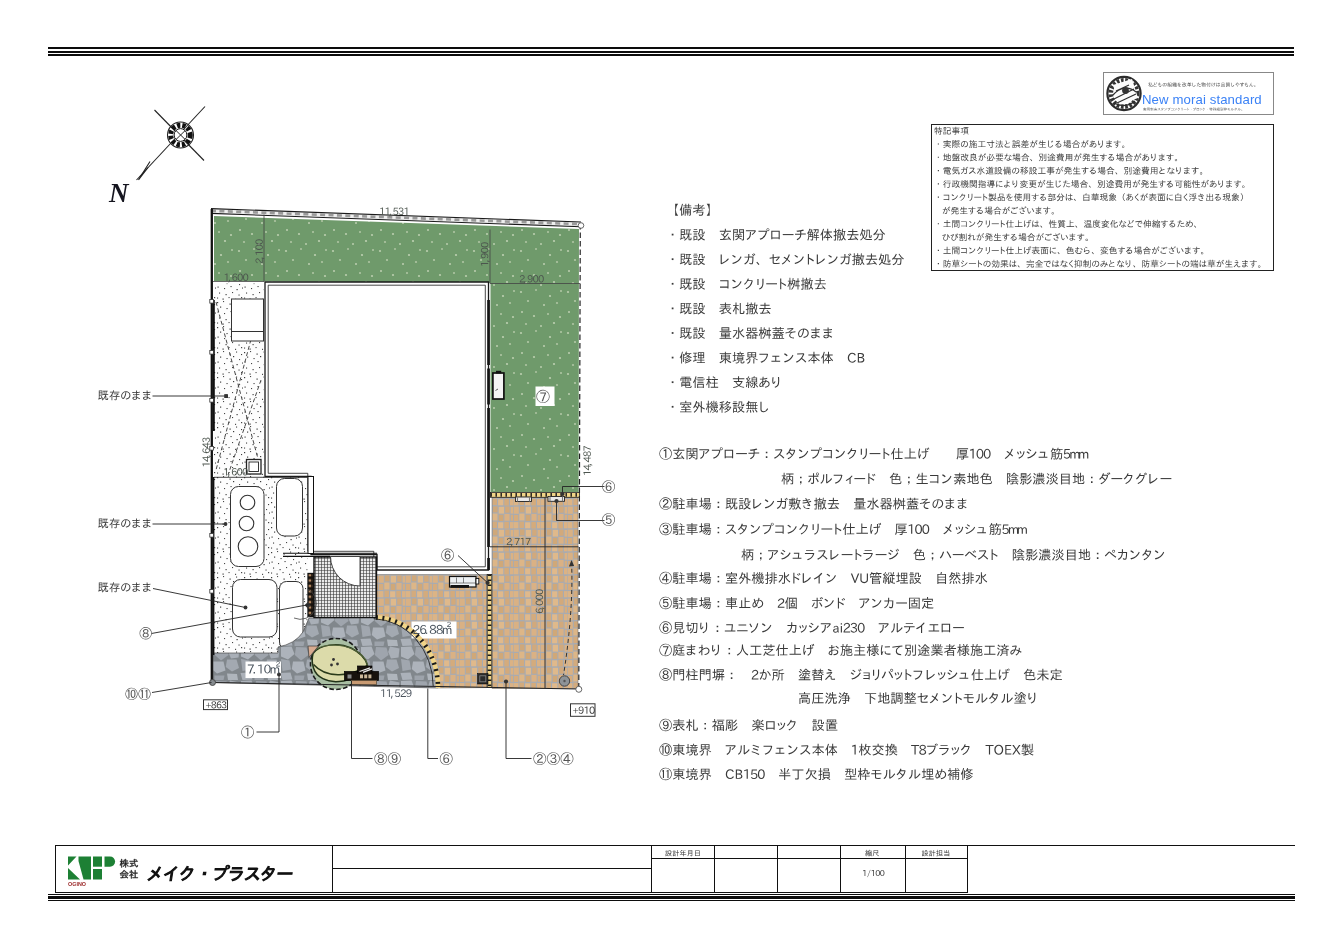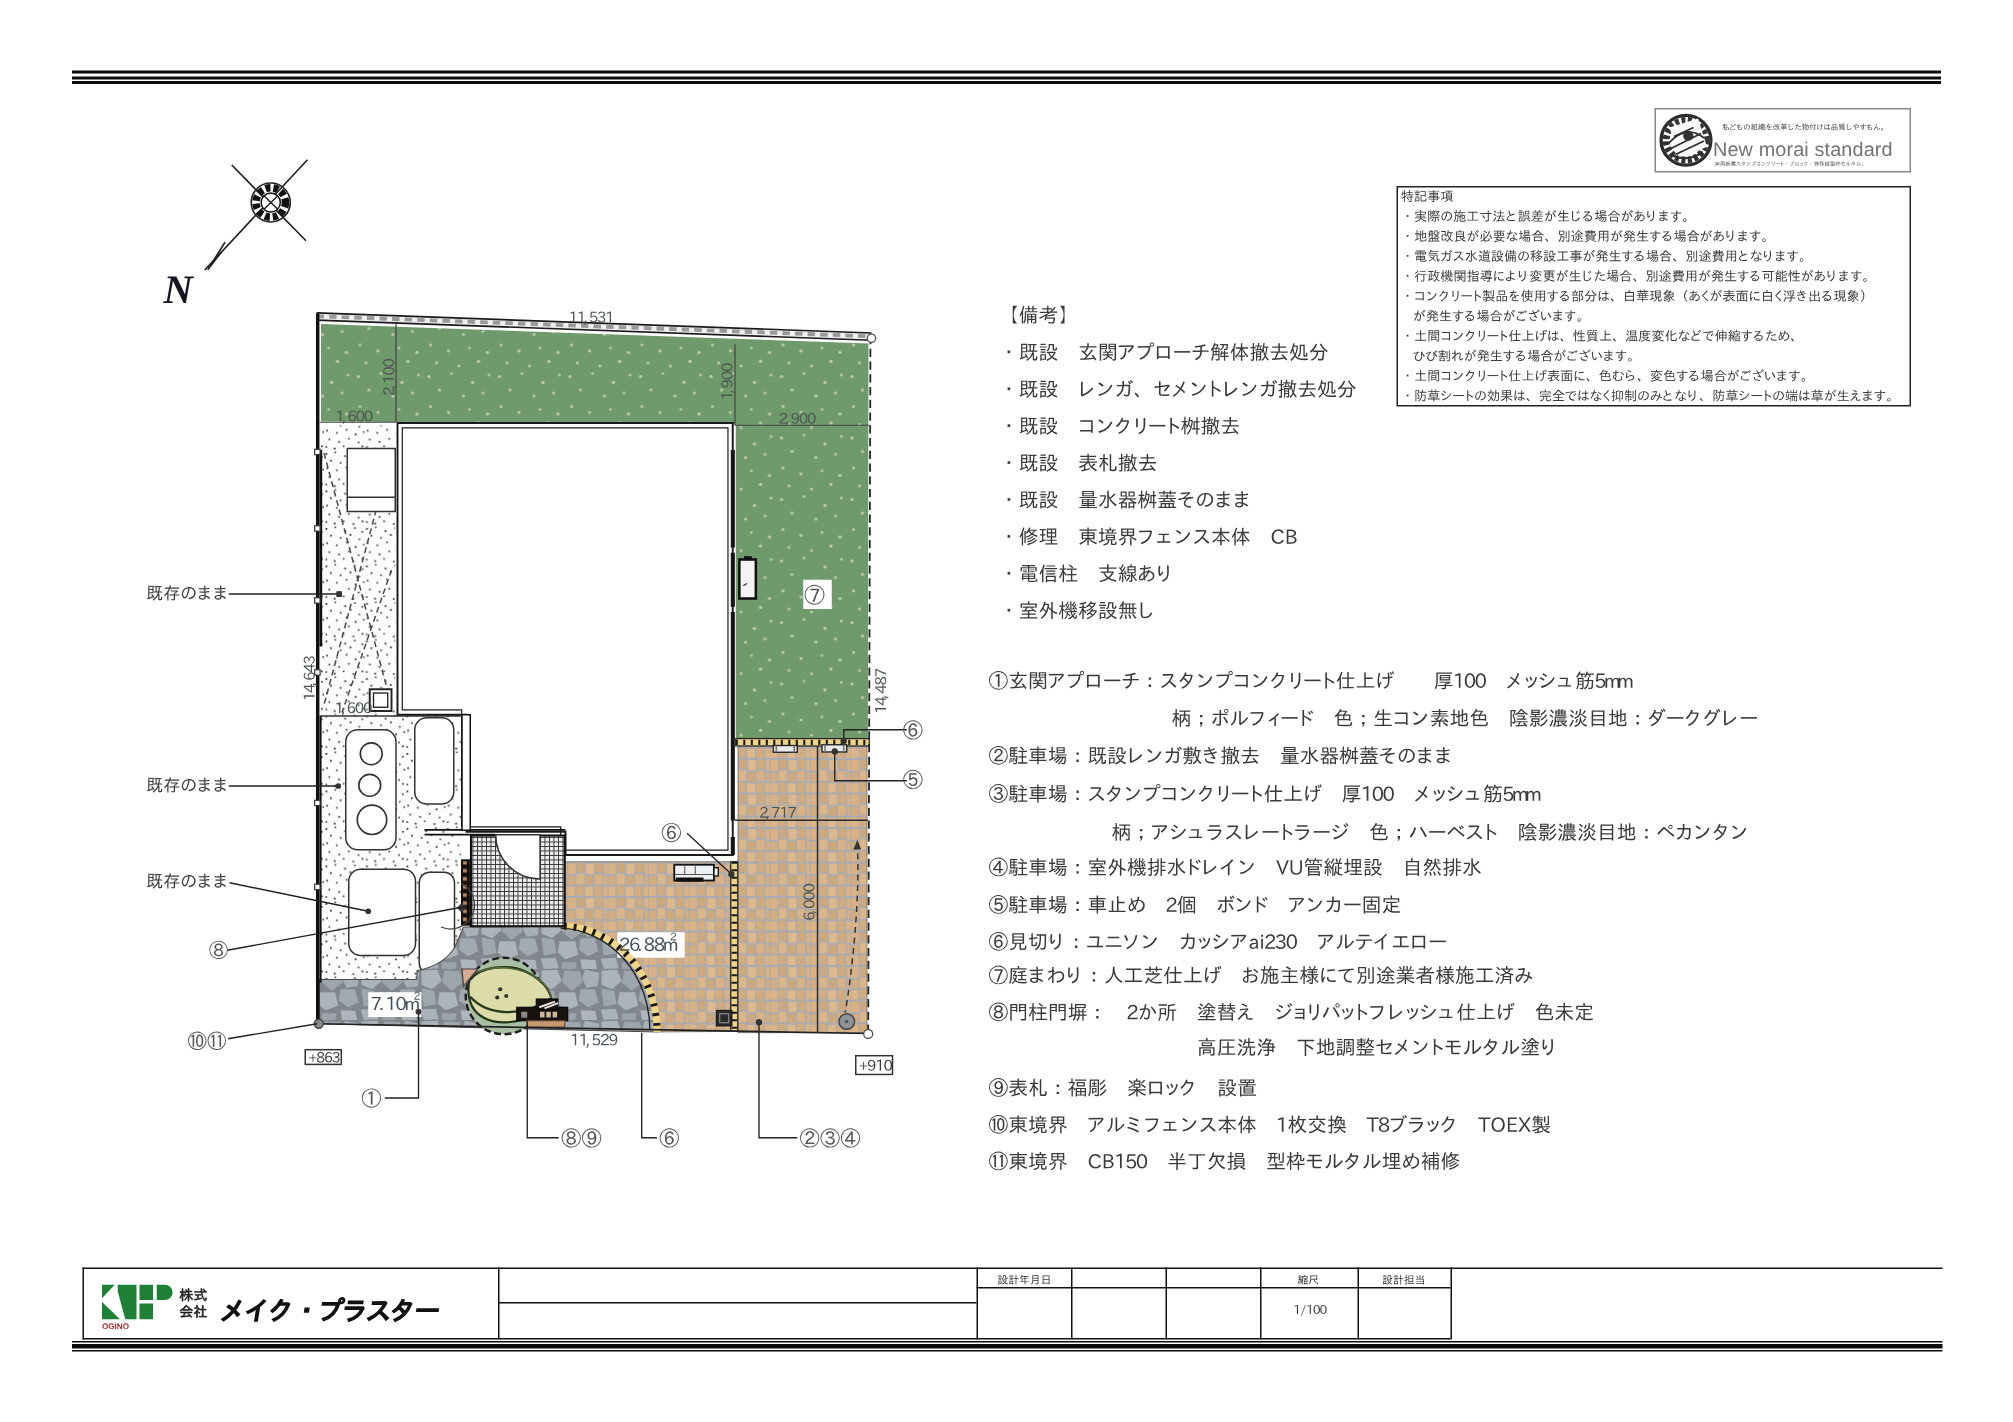--- a/index.html
+++ b/index.html
@@ -11,21 +11,21 @@
 <body>
 
 <div class="abs" style="left:48px;top:47.2px;width:1246px;height:2.2px;background:#0c0c0c"></div>
 <div class="abs" style="left:48px;top:50.7px;width:1246px;height:2.2px;background:#0c0c0c"></div>
 <div class="abs" style="left:48px;top:54.2px;width:1246px;height:2.2px;background:#0c0c0c"></div>
 
 <div class="abs" style="left:930.5px;top:123.5px;width:341px;height:145px;border:1.3px solid #222"></div>
 
 <div class="abs" style="left:1103px;top:72px;width:169px;height:41px;border:1px solid #888"></div>
 
-<div class="abs" style="left:1142px;top:91.5px;width:130px;font-size:13.2px;letter-spacing:.1px;color:#737373;white-space:nowrap">New morai standard</div>
+<div class="abs" style="left:1142px;top:91.5px;width:130px;font-size:13.2px;letter-spacing:.1px;color:#3b82f6;white-space:nowrap">New morai standard</div>
 
 <div class="abs" style="left:55px;top:845.2px;width:1240px;height:1.2px;background:#111"></div>
 
 <div class="abs" style="left:55px;top:892.4px;width:912px;height:1.1px;background:#111"></div>
 
 <div class="abs" style="left:651px;top:858.2px;width:316px;height:1px;background:#111"></div>
 
 <div class="abs" style="left:332px;top:868.2px;width:319px;height:1px;background:#111"></div>
 
 <div class="abs" style="left:55px;top:845.2px;width:1.1px;height:48.2px;background:#111"></div>

